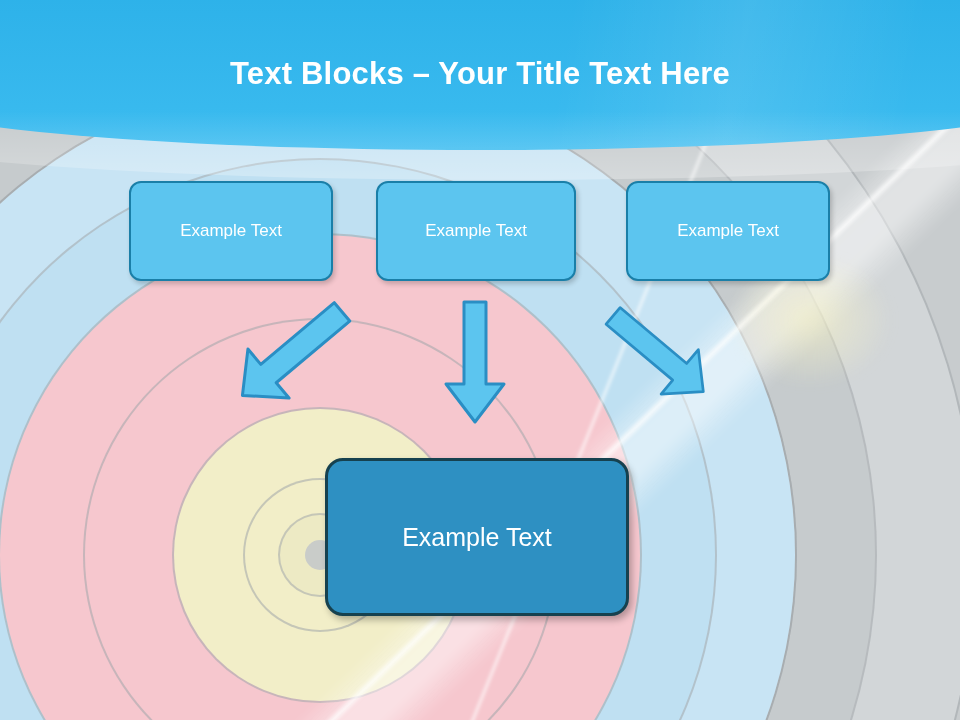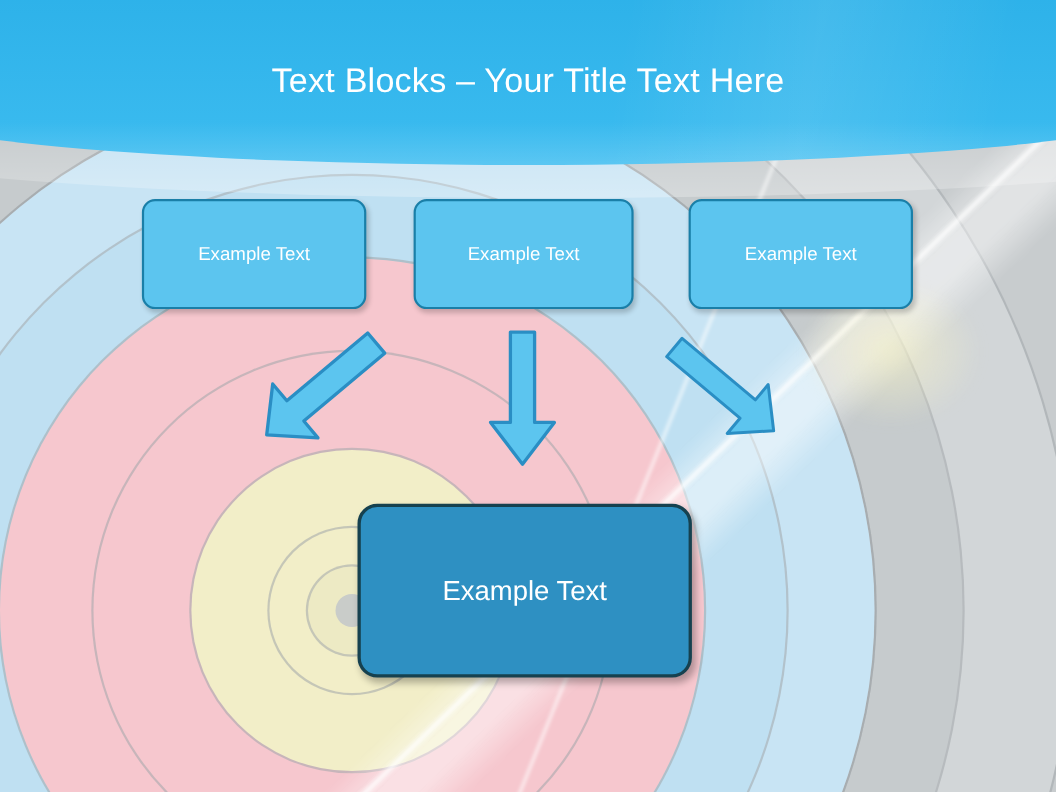--- a/index.html
+++ b/index.html
@@ -80,22 +80,22 @@
 
   #slide-title{
     position:absolute;left:0;top:55px;width:960px;
     text-align:center;
     color:#ffffff;
     font-size:31px;
     line-height:38px;
     letter-spacing:.2px;
     white-space:nowrap;
   }
-  #slide-title .t-bold{font-weight:normal;margin-top:26px;}
-  #slide-title .t-reg{font-weight:normal;}
+  #slide-title .t-bold{font-weight:bold;margin-top:26px;}
+  #slide-title .t-reg{font-weight:bold;}
 
   
   .top-box{
     position:absolute;
     height:96px;
     background:#5cc5ef;
     border:2px solid #1a7fa8;
     border-radius:12px;
     box-shadow:2px 3px 5px rgba(0,0,0,.20);
     display:flex;align-items:center;justify-content:center;

